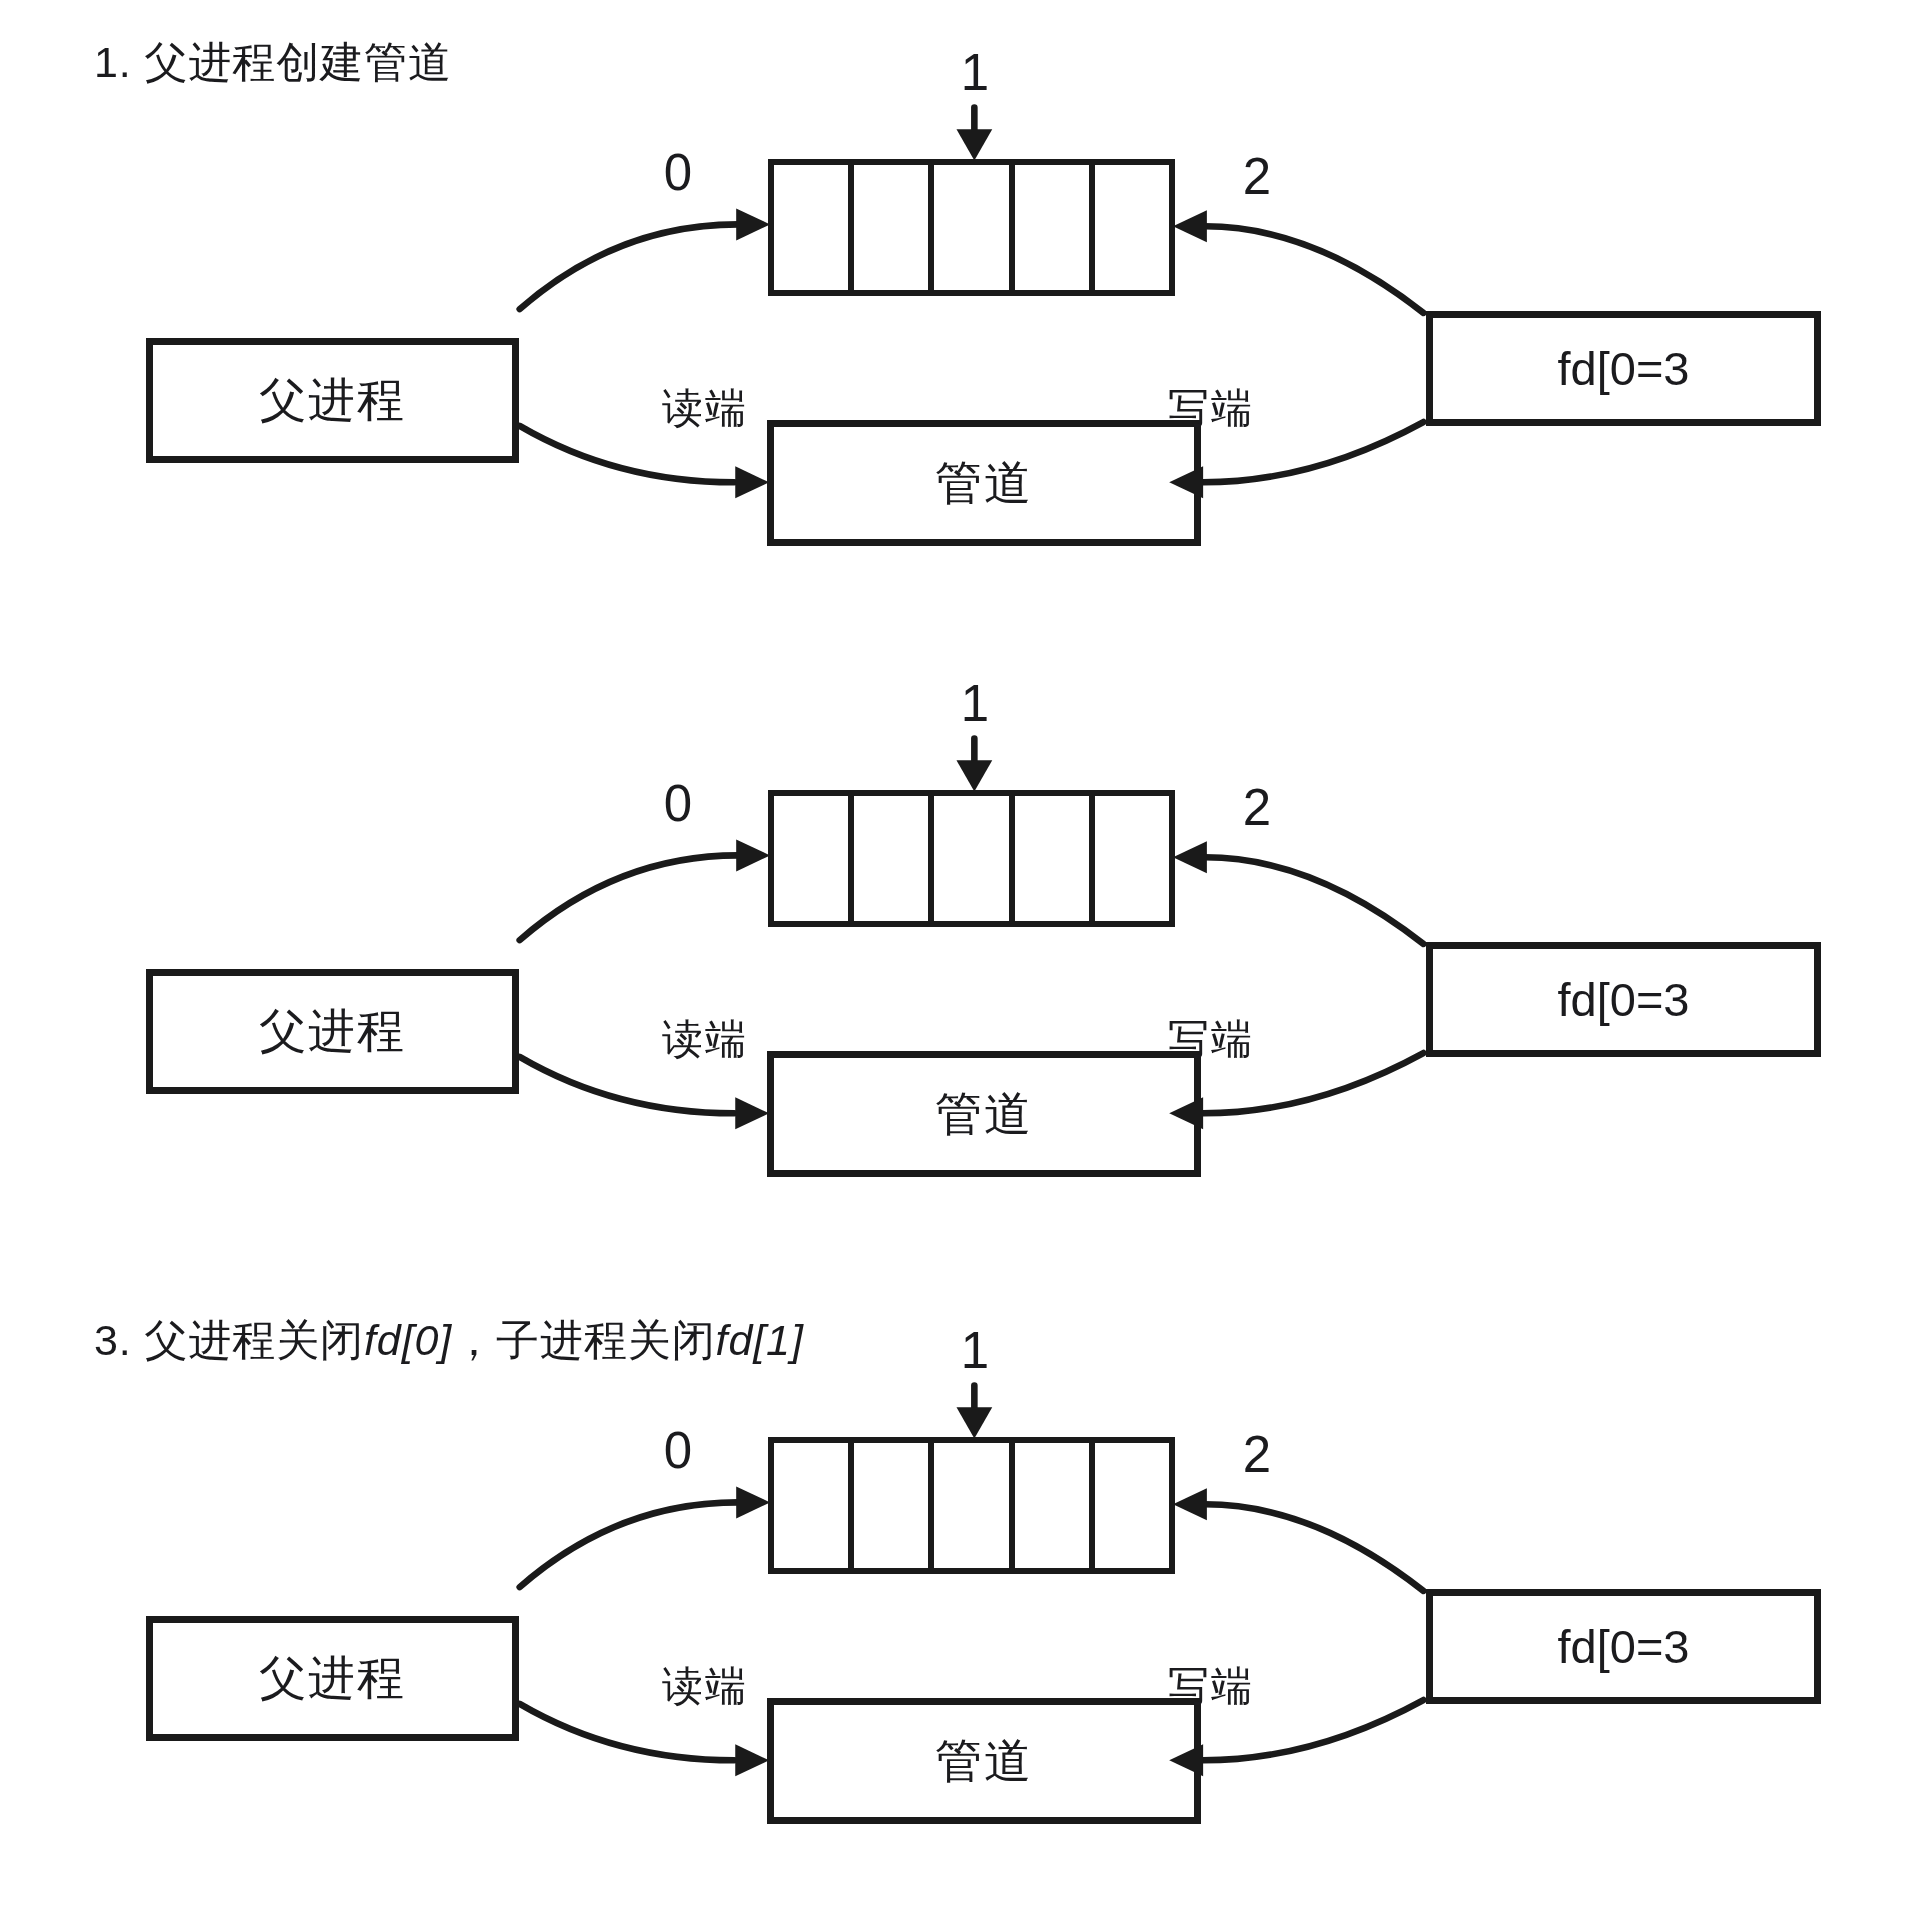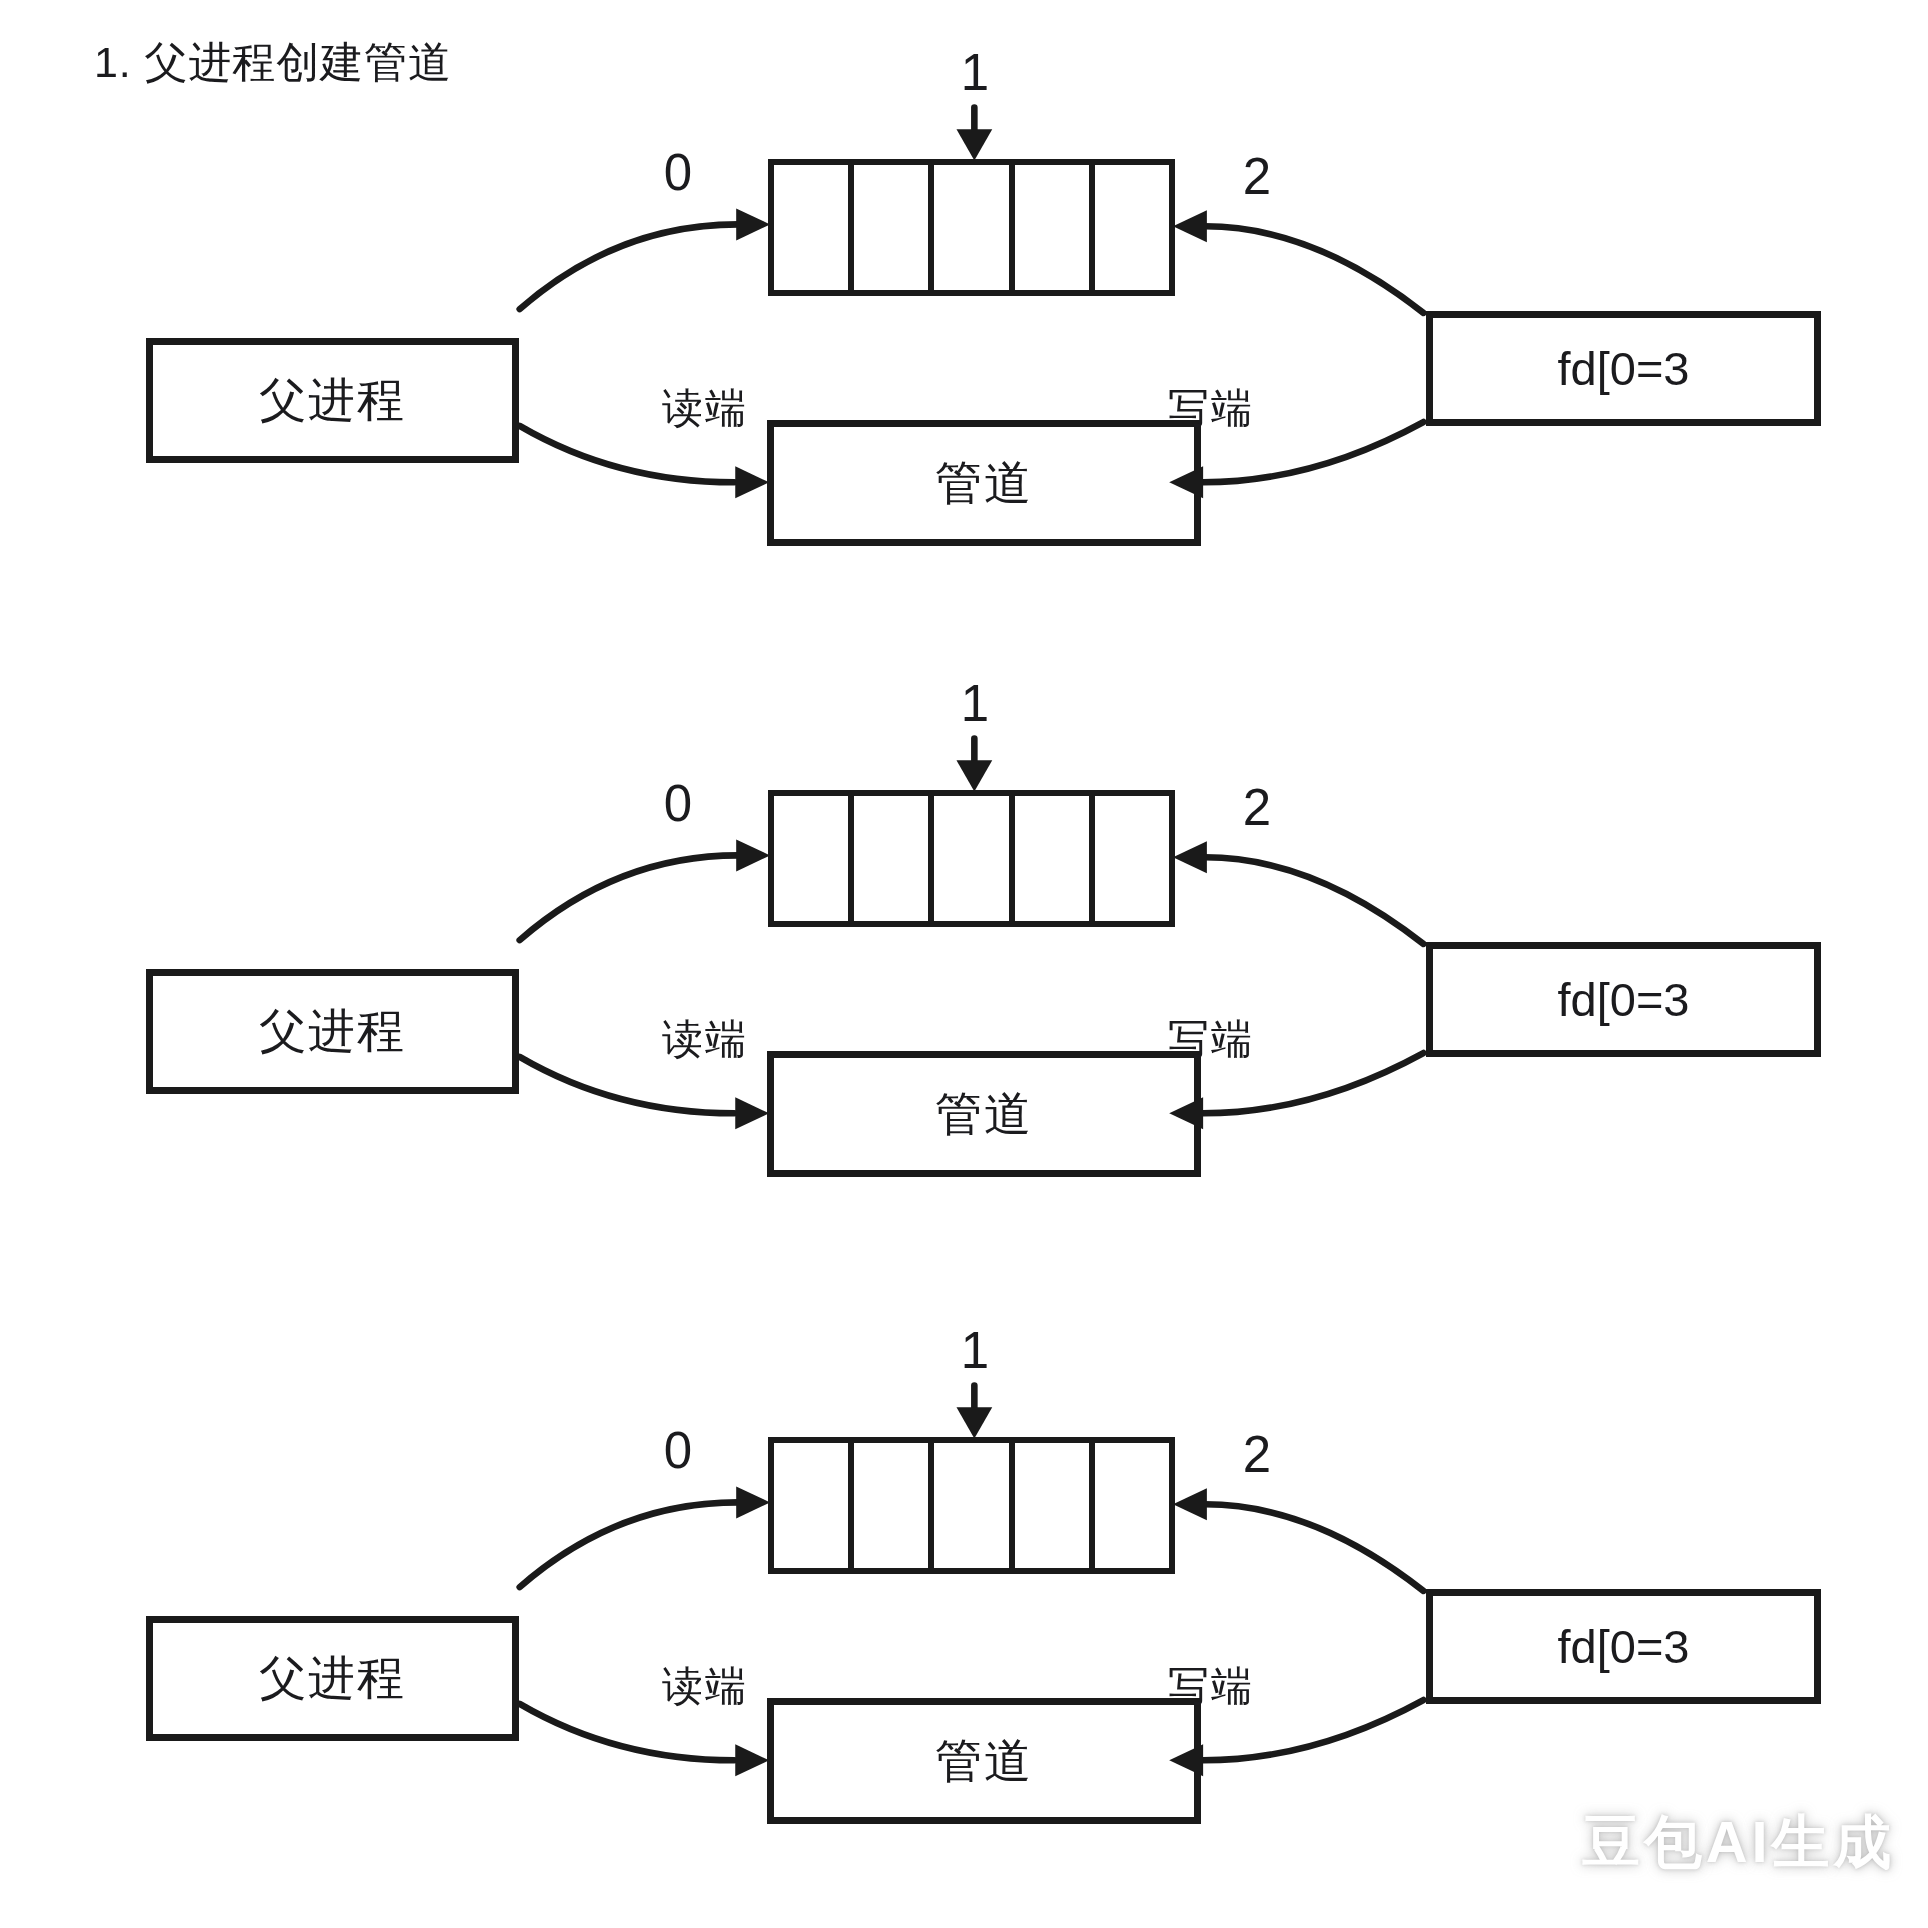--- a/index.html
+++ b/index.html
@@ -155,20 +155,21 @@
       <div class="box parent-box">父进程</div>
       <div class="box fd-box">fd[0=3</div>
       <div class="box pipe-box">管道</div>
 
       <div class="end-label read-label">读端</div>
       <div class="end-label write-label">写端</div>
 
     </div>
     <div class="section" id="sec-2">
 
+      <div class="title"><span>3. 父进程关闭</span><span class="it">fd[0]</span><span>，子进程关闭</span><span class="it">fd[1]</span></div>
 
       <div class="num-label lbl-one">1</div>
       <div class="num-label lbl-zero">0</div>
       <div class="num-label lbl-two">2</div>
 
       <svg class="arrows" viewBox="0 0 2048 648" xmlns="http://www.w3.org/2000/svg">
         <path d="M 1035 74 L 1035 100"></path>
         <polygon points="1035,130 1016,97 1054,97"></polygon>
 
         <path d="M 552 288 Q 655 198 784 198"></path>
@@ -193,16 +194,15 @@
       </div>
 
       <div class="box parent-box">父进程</div>
       <div class="box fd-box">fd[0=3</div>
       <div class="box pipe-box">管道</div>
 
       <div class="end-label read-label">读端</div>
       <div class="end-label write-label">写端</div>
 
     </div>
-    <div class="watermark">豆包AI生成</div>
 
 </div>
 
 
 </body></html>

